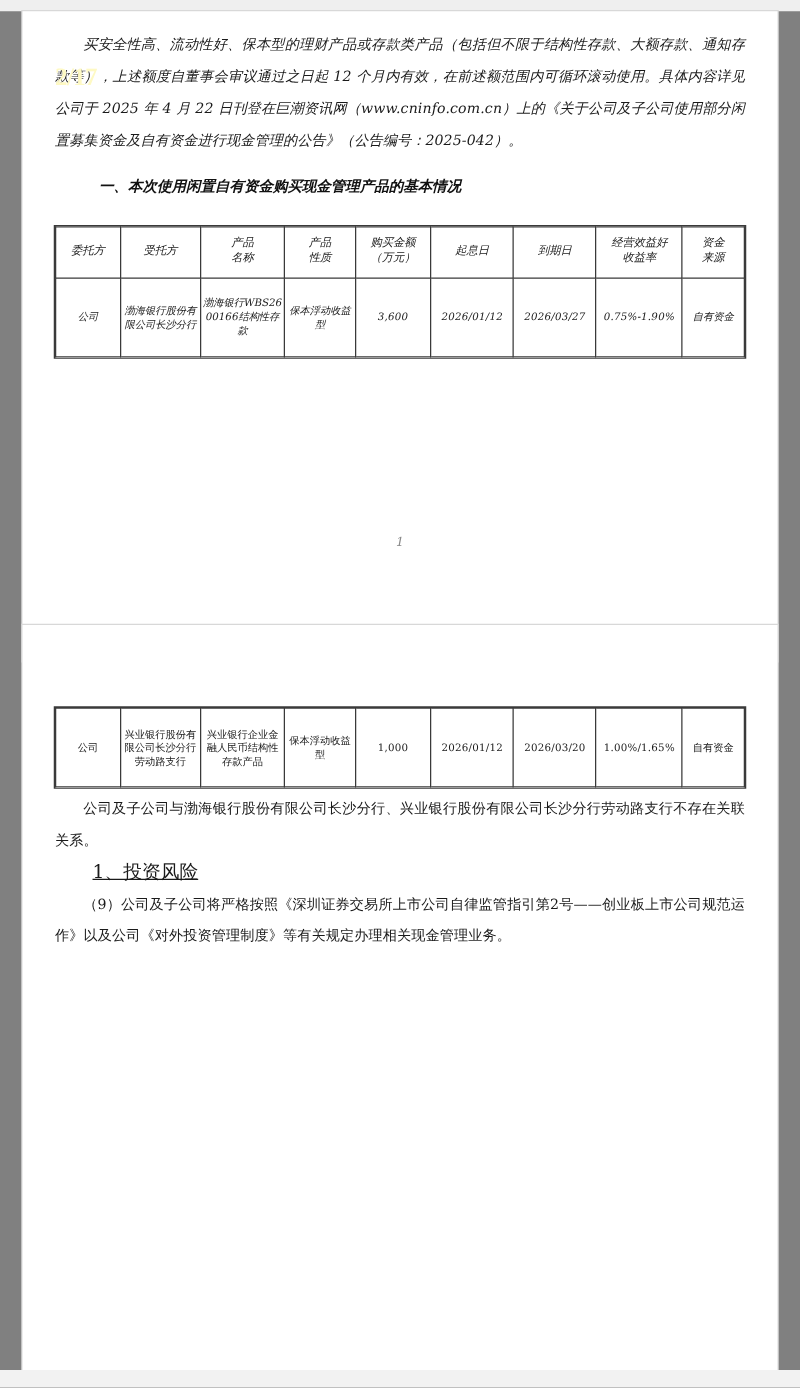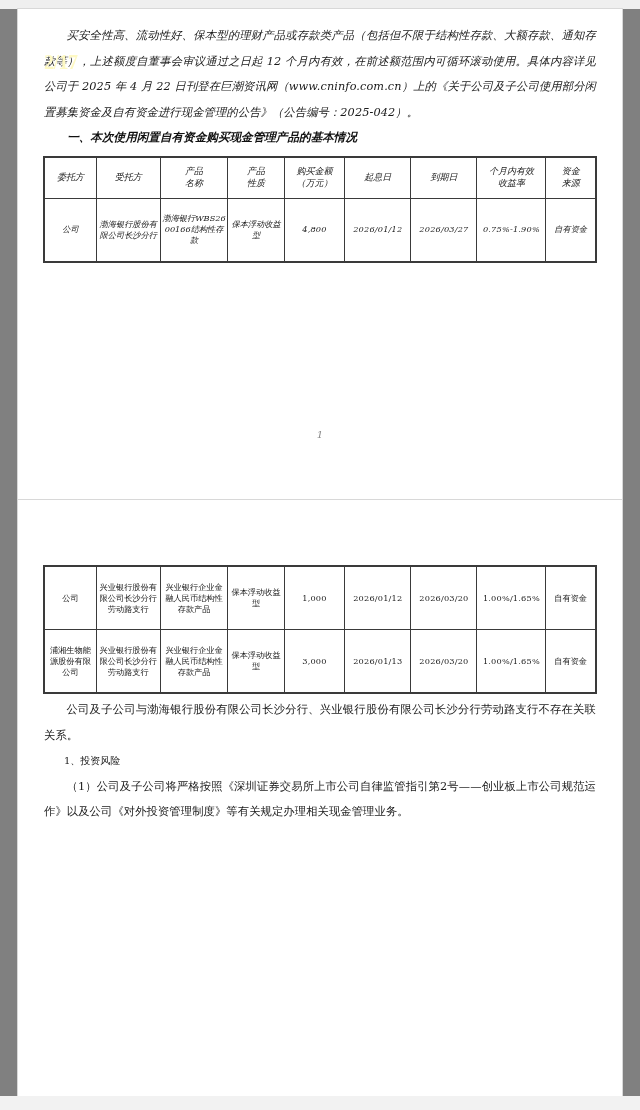--- a/index.html
+++ b/index.html
@@ -62,35 +62,36 @@
     font-size: 11.3px;
     line-height: 25.6px;
     color: #1a1a1a;
     text-align: justify;
     text-justify: inter-ideograph;
     letter-spacing: 0.1px;
   }
   p.indent-text { text-indent: 2em; }
 
   h2.section-head {
-    margin: 0;
+    margin: 12px;
     font-size: 11.6px;
     line-height: 25.6px;
     font-weight: bold;
     color: #111;
     text-indent: 2em;
     font-family: "DejaVu Sans", "Liberation Sans", sans-serif;
   }
   h3.sub-head {
     margin: 0;
-    font-size: 10px;
+    font-size: 15px;
     line-height: 25.6px;
     font-weight: normal;
     color: #1a1a1a;
     text-indent: 2em;
+    text-decoration: underline;
   }
 
   .page-folio {
     position: absolute;
     left: 0; right: 0;
     text-align: center;
     font-size: 10px;
     color: #8a8a8a;
   }
 
@@ -181,31 +182,31 @@
         </colgroup>
         <thead>
           <tr>
             <th><span>委托方</span></th>
             <th><span>受托方</span></th>
             <th><span>产品</span><br><span>名称</span></th>
             <th><span>产品</span><br><span>性质</span></th>
             <th><span>购买金额</span><br><span>（万元）</span></th>
             <th><span>起息日</span></th>
             <th><span>到期日</span></th>
-            <th><span>个月内有效</span><br><span>收益率</span></th>
+            <th><span>经营效益好</span><br><span>收益率</span></th>
             <th><span>资金</span><br><span>来源</span></th>
           </tr>
         </thead>
         <tbody>
           <tr>
             <td>公司</td>
             <td>渤海银行股份有限公司长沙分行</td>
             <td>渤海银行WBS2600166结构性存款</td>
             <td>保本浮动收益型</td>
-            <td class="num-cell">4,800</td>
+            <td class="num-cell">3,600</td>
             <td class="num-cell">2026/01/12</td>
             <td class="num-cell">2026/03/27</td>
             <td class="num-cell">0.75%-1.90%</td>
             <td>自有资金</td>
           </tr>
         </tbody>
       </table>
     </div>
 
     <div class="page-folio" style="top:420px;">1</div>
@@ -231,45 +232,34 @@
             <td>公司</td>
             <td>兴业银行股份有限公司长沙分行劳动路支行</td>
             <td>兴业银行企业金融人民币结构性存款产品</td>
             <td>保本浮动收益型</td>
             <td class="num-cell">1,000</td>
             <td class="num-cell">2026/01/12</td>
             <td class="num-cell">2026/03/20</td>
             <td class="num-cell">1.00%/1.65%</td>
             <td>自有资金</td>
           </tr>
-          <tr>
-            <td>浦湘生物能源股份有限公司</td>
-            <td>兴业银行股份有限公司长沙分行劳动路支行</td>
-            <td>兴业银行企业金融人民币结构性存款产品</td>
-            <td>保本浮动收益型</td>
-            <td class="num-cell">3,000</td>
-            <td class="num-cell">2026/01/13</td>
-            <td class="num-cell">2026/03/20</td>
-            <td class="num-cell">1.00%/1.65%</td>
-            <td>自有资金</td>
-          </tr>
         </tbody>
       </table>
 
       <div style="height:4px;"></div>
 
 
       <p class="body-text indent-text">公司及子公司与渤海银行股份有限公司长沙分行、兴业银行股份有限公司长沙分行劳动路支行不存在关联关系。</p>
 
 
       <h3 class="sub-head">1、投资风险</h3>
 
 
 
-      <p class="body-text indent-text">（1）公司及子公司将严格按照《深圳证券交易所上市公司自律监管指引第2号——创业板上市公司规范运作》以及公司《对外投资管理制度》等有关规定办理相关现金管理业务。</p>
+      <p class="body-text indent-text">（9）公司及子公司将严格按照《深圳证券交易所上市公司自律监管指引第2号——创业板上市公司规范运作》以及公司《对外投资管理制度》等有关规定办理相关现金管理业务。</p>
 
 
     </div>
   </div>
 
   <div class="bottom-strip"></div>
 
   <div id="page-indicator">2/17</div>
 
 </div>

